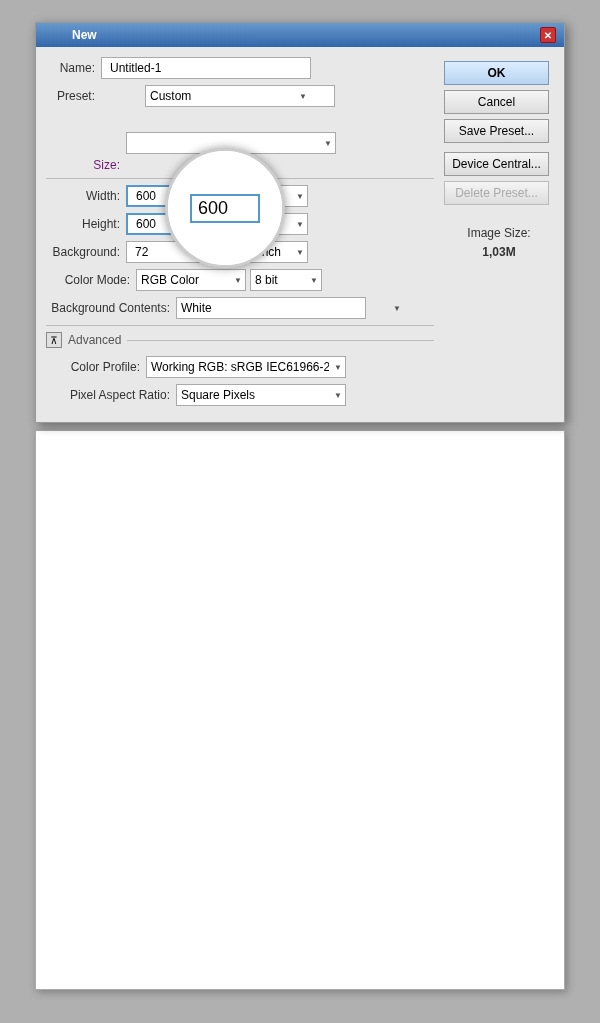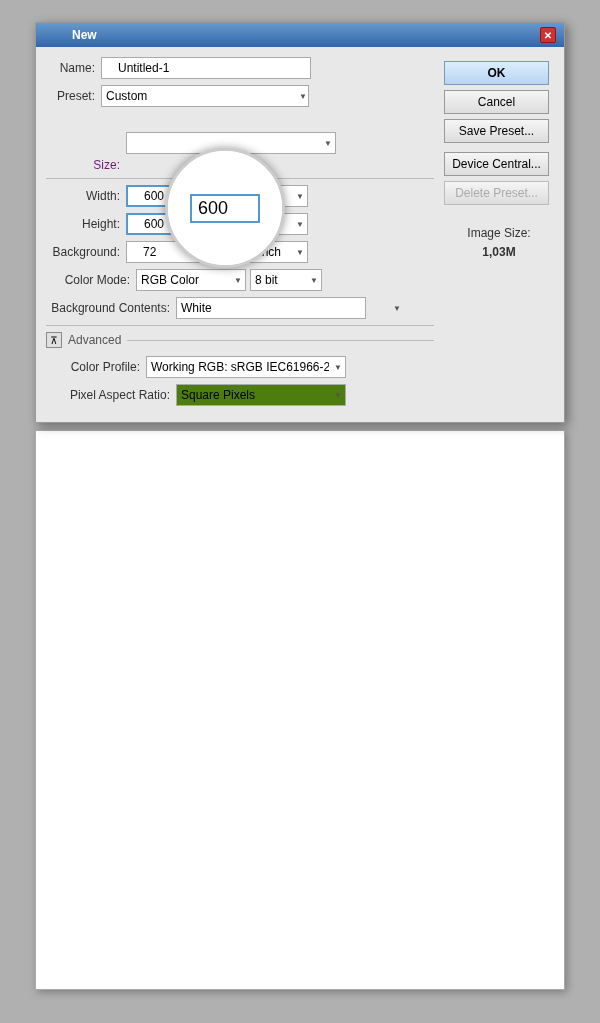--- a/index.html
+++ b/index.html
@@ -103,21 +103,21 @@
     .size-row .form-label { width: 80px; color: #888; }
     .width-row .form-label { width: 80px; }
     .height-row .form-label { width: 80px; }
     .resolution-row .form-label { width: 80px; }
     .colormode-row .form-label { width: 90px; }
     .bgcontents-row .form-label { width: 130px; }
 
     .form-input {
       border: 1px solid #aaa;
       background: white;
-      padding: 2px 16px;
+      padding: 2px 8px;
       font-size: 12px;
       height: 22px;
     }
 
     .name-input {
       width: 210px;
     }
 
     .select-wrapper {
       position: relative;
@@ -306,21 +306,21 @@
     <div class="dialog-left">
 
       <div class="form-row name-row">
         <span class="form-label">Name:</span>
         <input type="text" class="form-input name-input" value="Untitled-1" style="">
       </div>
 
       <div class="form-row preset-row">
         <span class="form-label" style="width:55px;">Preset:</span>
         <div class="select-wrapper" style="width:210px;">
-          <select style="width:208px;">
+          <select style="width:190px;margin-left:44px;">
             <option>Custom</option>
           </select>
         </div>
       </div>
 
       <div class="form-row size-row">
         <span class="form-label" style="width:80px; color:#701a75;margin-top:45px;">Size:</span>
         <div class="select-wrapper" style="width:210px;">
           <select style="width:210px; color:#999;">
             <option></option>
@@ -411,21 +411,21 @@
         <div class="select-wrapper" style="width:200px;">
           <select style="width:200px; height:22px; font-size:12px; border:1px solid #aaa; background:white; padding:0 16px 0 4px; appearance:none; -webkit-appearance:none;">
             <option>Working RGB:  sRGB IEC61966-2.1</option>
           </select>
         </div>
       </div>
 
       <div class="form-row pixelasp-row">
         <span class="form-label" style="width:130px;">Pixel Aspect Ratio:</span>
         <div class="select-wrapper" style="width:170px;">
-          <select style="width:170px; height:22px; font-size:12px; border:1px solid #aaa; background:#4d7c0f; padding:0 16px 0 4px; appearance:none; -webkit-appearance:none;">
+          <select style="width:170px; height:22px; font-size:12px; border:1px solid #aaa; background:#ffffff; padding:0 16px 0 4px; appearance:none; -webkit-appearance:none;">
             <option>Square Pixels</option>
             <option>D1/DV NTSC (0.91)</option>
           </select>
         </div>
       </div>
 
     </div>
 
     <div class="dialog-right">
       <button class="dialog-btn btn-ok">OK</button>

